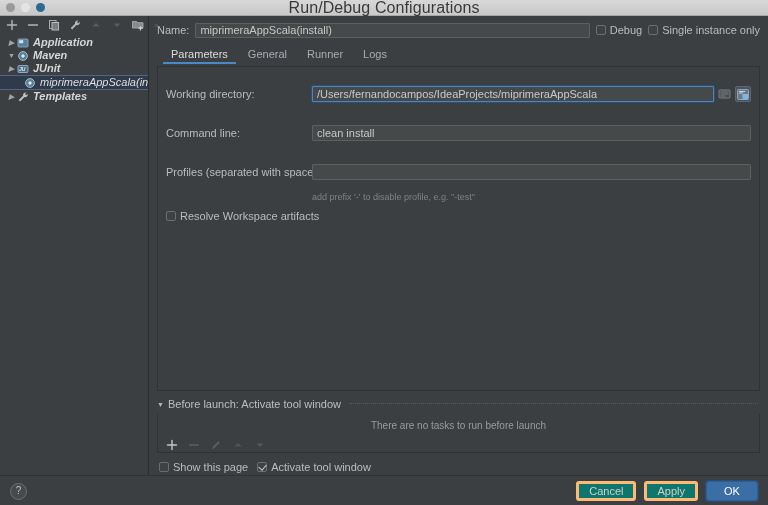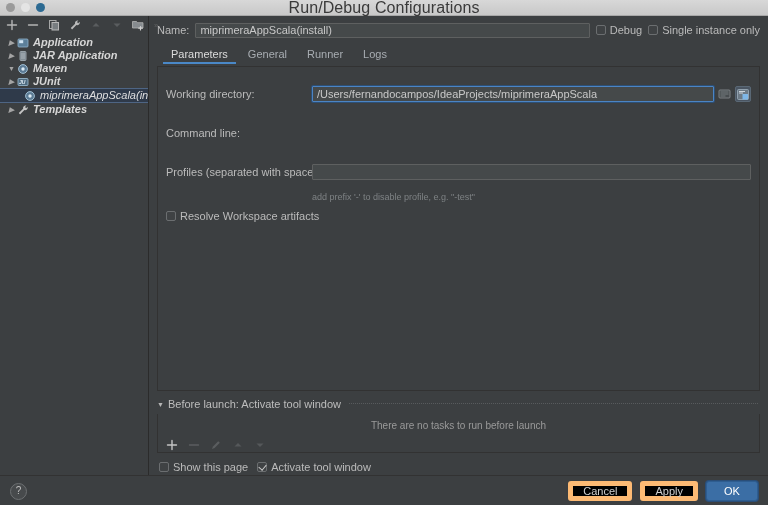--- a/index.html
+++ b/index.html
@@ -372,22 +372,22 @@
     display: flex;
     align-items: center;
     justify-content: center;
     line-height: 1;
   }
   .spacer { flex: 1; }
   .btn {
     min-width: 52px;
     height: 20px;
     box-sizing: border-box;
-    background: #000000;
-    border: 5px solid #fdba74;
+    background: #0f766e;
+    border: 3px solid #fdba74;
     border-radius: 3px;
     color: #cfcfcf;
     font-size: 11px;
     display: flex;
     align-items: center;
     justify-content: center;
     padding: 0 10px;
     margin-left: 8px;
   }
   .btn.primary {
@@ -465,30 +465,20 @@
           <span class="arrow">▶</span>
           <span class="ticon">
             <svg width="12" height="12" viewBox="0 0 12 12">
               <rect x="1" y="2" width="10" height="8" rx="1" fill="#5c7f99" stroke="#8fb3cc" stroke-width=".8"></rect>
               <rect x="2.2" y="3.2" width="4" height="3" fill="#cfe3f2"></rect>
             </svg>
           </span>
           <span class="tlabel">Application</span>
         </div>
 
-        <div class="trow">
-          <span class="arrow">▶</span>
-          <span class="ticon">
-            <svg width="12" height="12" viewBox="0 0 12 12">
-              <rect x="3" y="1.5" width="6" height="9" rx="1" fill="#6f7a82" stroke="#aab4bb" stroke-width=".8"></rect>
-              <path d="M5 2.5v7M7 2.5v7" stroke="#d5dde3" stroke-width=".8"></path>
-            </svg>
-          </span>
-          <span class="tlabel">JAR Application</span>
-        </div>
 
         <div class="trow">
           <span class="arrow">▼</span>
           <span class="ticon">
             <svg width="12" height="12" viewBox="0 0 12 12">
               <circle cx="6" cy="6" r="4.4" fill="#5b7a94" stroke="#a9c8dd" stroke-width=".9"></circle>
               <circle cx="6" cy="6" r="1.7" fill="#dceaf4"></circle>
             </svg>
           </span>
           <span class="tlabel">Maven</span>
@@ -575,20 +565,23 @@
                 <rect x="0.5" y="0.5" width="11" height="10" rx="1" fill="#6d7a86" stroke="#9fb0bd" stroke-width=".8"></rect>
                 <rect x="5.5" y="5" width="5.5" height="5.5" fill="#7fb7e8"></rect>
                 <path d="M2 2.5h6M2 4h4" stroke="#e3eaf0" stroke-width=".8"></path>
               </svg>
             </span>
           </span>
         </div>
 
         <div class="frow">
           <span class="flabel">Command line:</span>
+          <span class="fctl">
+            <input class="txtfield" type="text" value="clean install" style="">
+          </span>
         </div>
 
         <div class="frow">
           <span class="flabel">Profiles (separated with space):</span>
           <span class="fctl">
             <input class="txtfield" type="text" value="" style="">
           </span>
         </div>
 
         <div class="hint">add prefix '-' to disable profile, e.g. "-test"</div>

